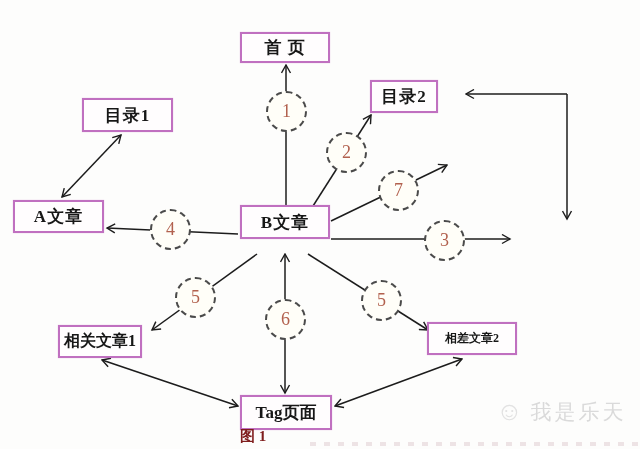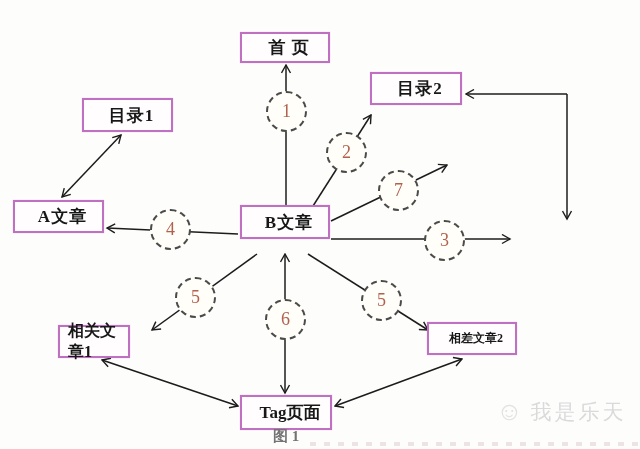--- a/index.html
+++ b/index.html
@@ -13,35 +13,34 @@
   .edges-layer{position:absolute;left:0;top:0;}
   .node{
     position:absolute;
     box-sizing:border-box;
     border:2px solid #c070c0;
     background:#fffdfe;
     display:flex;align-items:center;justify-content:center;
     font-size:17px;font-weight:bold;color:#171717;
     letter-spacing:1px;
     box-shadow:0 0 1px rgba(200,120,200,.5);
-    padding-left:8px;
   }
   .badge{
     position:absolute;
     box-sizing:border-box;
     width:41px;height:41px;
     border:2px dashed #4a4a4a;
     border-radius:50%;
     background:#fffef8;
     display:flex;align-items:center;justify-content:center;
     font-size:18px;color:#b2614e;
   }
   .caption{
     position:absolute;left:240px;top:427px;width:92px;
-    text-align:center;font-size:15px;font-weight:bold;color:#737373;
+    text-align:left;font-size:15px;font-weight:bold;color:#7f1d1d;
   }
   .watermark{
     position:absolute;left:496px;top:396px;
     display:flex;align-items:center;gap:8px;
     color:#dadada;font-size:21px;letter-spacing:3px;
     font-family:"Liberation Sans","DejaVu Sans",sans-serif;
     user-select:none;
   }
   .watermark .wm-icon{font-size:26px;color:#e2e2e2;letter-spacing:0;}
   .bottom-artifact{
@@ -73,24 +72,24 @@
       <line x1="285" y1="254" x2="285" y2="393" marker-end="url(#arw)" marker-start="url(#arw)"></line>
       <line x1="102" y1="360" x2="238" y2="406" marker-end="url(#arw)" marker-start="url(#arw)"></line>
       <line x1="462" y1="359" x2="335" y2="406" marker-end="url(#arw)" marker-start="url(#arw)"></line>
       <line x1="567" y1="94" x2="466" y2="94" marker-end="url(#arw)"></line>
       <line x1="567" y1="94" x2="567" y2="219" marker-end="url(#arw)"></line>
     </g>
   </svg>
 
   <div class="node" style="left:240px;top:32px;width:90px;height:31px">首 页</div>
   <div class="node" style="left:82px;top:98px;width:91px;height:34px">目录1</div>
-  <div class="node" style="left:370px;top:72px;width:92px;height:33px">目录2</div>
+  <div class="node" style="left:370px;top:80px;width:68px;height:33px">目录2</div>
   <div class="node" style="left:13px;top:200px;width:91px;height:33px">A文章</div>
   <div class="node" style="left:240px;top:205px;width:90px;height:34px">B文章</div>
-  <div class="node" style="left:58px;top:325px;width:72px;height:33px;font-size:16px;letter-spacing:0">相关文章1</div>
+  <div class="node" style="left:58px;top:325px;width:84px;height:33px;font-size:16px;letter-spacing:0">相关文章1</div>
   <div class="node" style="left:427px;top:322px;width:90px;height:33px;font-size:12px;letter-spacing:0">相差文章2</div>
   <div class="node" style="left:240px;top:395px;width:92px;height:35px;letter-spacing:0">Tag页面</div>
 
   <div class="badge" style="left:266px;top:91px">1</div>
   <div class="badge" style="left:326px;top:132px">2</div>
   <div class="badge" style="left:378px;top:170px">7</div>
   <div class="badge" style="left:424px;top:220px">3</div>
   <div class="badge" style="left:150px;top:209px">4</div>
   <div class="badge" style="left:175px;top:277px">5</div>
   <div class="badge" style="left:265px;top:299px">6</div>

